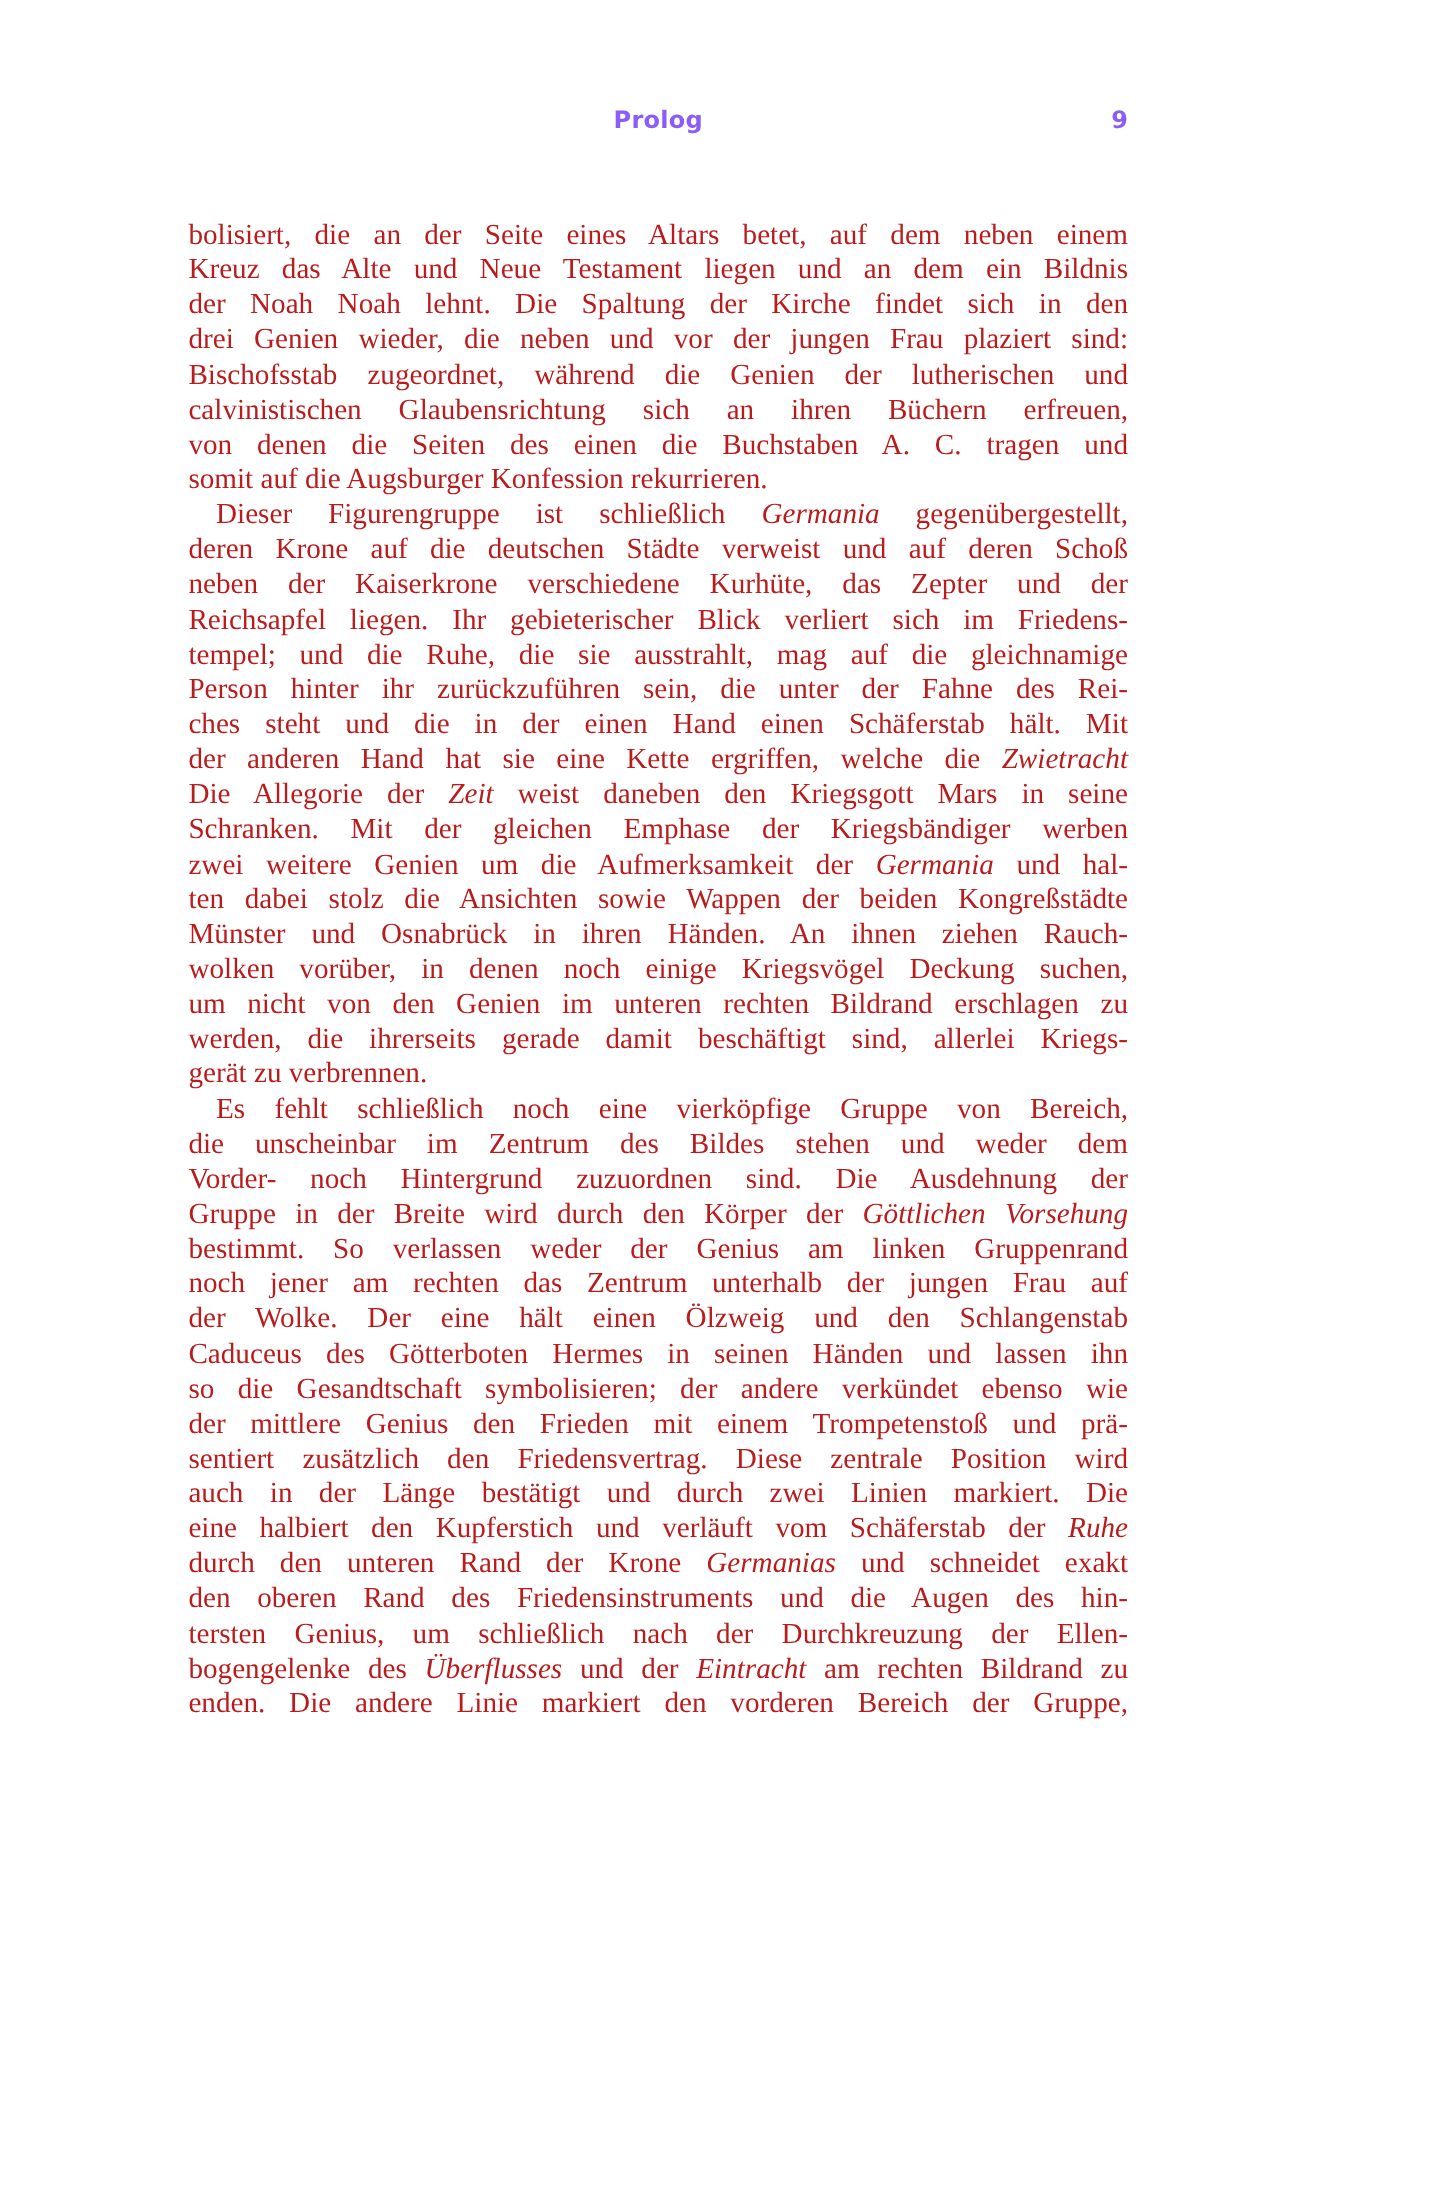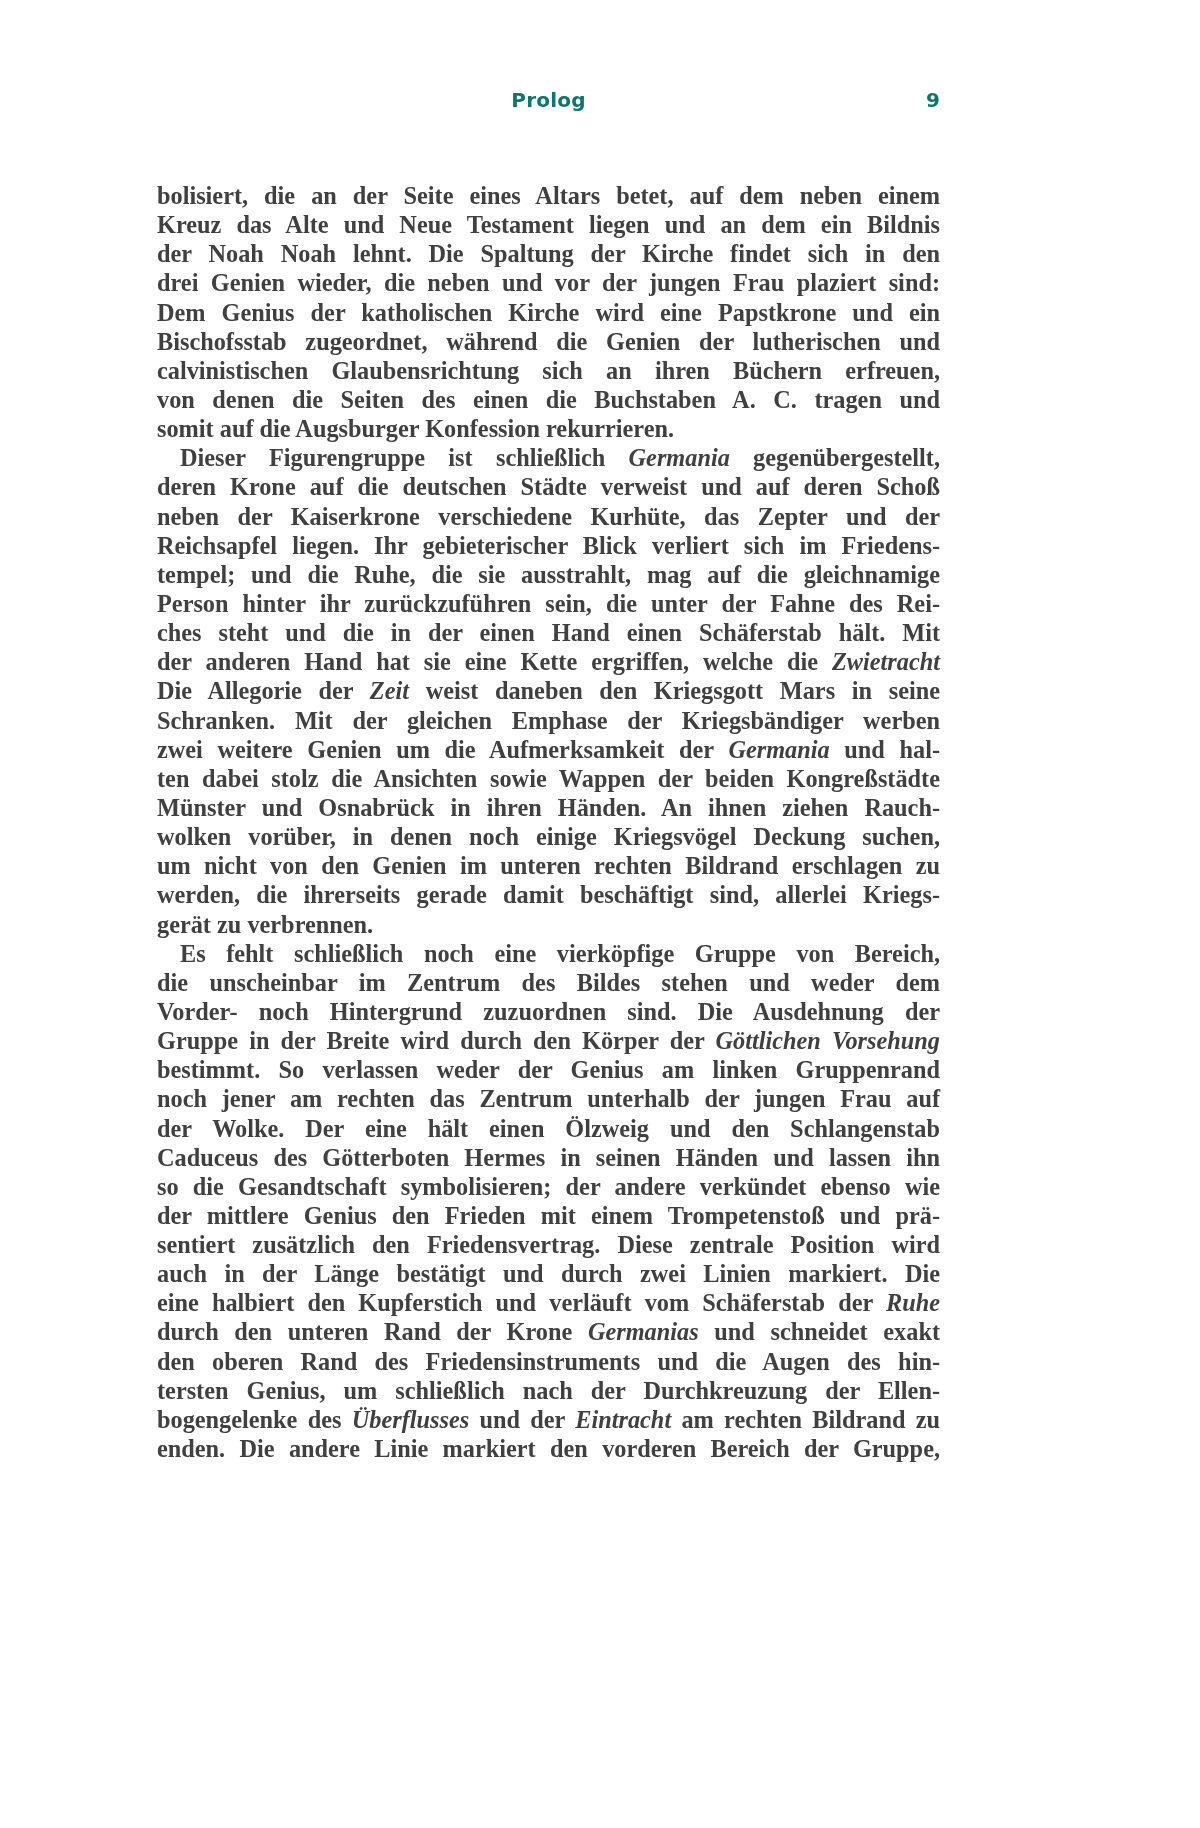--- a/index.html
+++ b/index.html
@@ -22,21 +22,21 @@
   }
   .running-head {
     position: absolute;
     top: 88px;
     left: 157px;
     width: 783px;
     height: 30px;
     font-family: "DejaVu Sans", sans-serif;
     font-weight: bold;
     font-size: 20px;
-    color: #0f766e;
+    color: #8b5cf6;
   }
   .running-title {
     position: absolute;
     left: 0;
     right: 0;
     text-align: center;
     top: 0;
     letter-spacing: 0.2px;
   }
   .page-number {
@@ -45,22 +45,21 @@
     top: 0;
   }
   .body-text {
     position: absolute;
     top: 181px;
     left: 157px;
     width: 783px;
     font-family: "Liberation Serif", "DejaVu Serif", serif;
     font-size: 24.3px;
     line-height: 29.15px;
-    color: #404040;
-    font-weight: bold;
+    color: #b91c1c;
   }
   .para {
     margin: 0;
     text-align: justify;
     text-align-last: justify;
   }
   .line {
     display: block;
     white-space: nowrap;
     text-align: justify;
@@ -85,21 +84,20 @@
     <span class="running-title">Prolog</span>
     <span class="page-number">9</span>
   </div>
 
   <div class="body-text" id="body-text">
       <div class="para">
         <span class="line"><span>bolisiert, die an der Seite eines Altars betet, auf dem neben einem</span></span>
         <span class="line"><span>Kreuz das Alte und Neue Testament liegen und an dem ein Bildnis</span></span>
         <span class="line"><span>der Noah Noah lehnt. Die Spaltung der Kirche findet sich in den</span></span>
         <span class="line"><span>drei Genien wieder, die neben und vor der jungen Frau plaziert sind:</span></span>
-        <span class="line"><span>Dem Genius der katholischen Kirche wird eine Papstkrone und ein</span></span>
         <span class="line"><span>Bischofsstab zugeordnet, während die Genien der lutherischen und</span></span>
         <span class="line"><span>calvinistischen Glaubensrichtung sich an ihren Büchern erfreuen,</span></span>
         <span class="line"><span>von denen die Seiten des einen die Buchstaben A. C. tragen und</span></span>
         <span class="line last"><span>somit auf die Augsburger Konfession rekurrieren.</span></span>
       </div>
       <div class="para">
         <span class="line indent"><span>Dieser Figurengruppe ist schließlich </span><span class="it">Germania</span><span> gegenübergestellt,</span></span>
         <span class="line"><span>deren Krone auf die deutschen Städte verweist und auf deren Schoß</span></span>
         <span class="line"><span>neben der Kaiserkrone verschiedene Kurhüte, das Zepter und der</span></span>
         <span class="line"><span>Reichsapfel liegen. Ihr gebieterischer Blick verliert sich im Friedens-</span></span>

